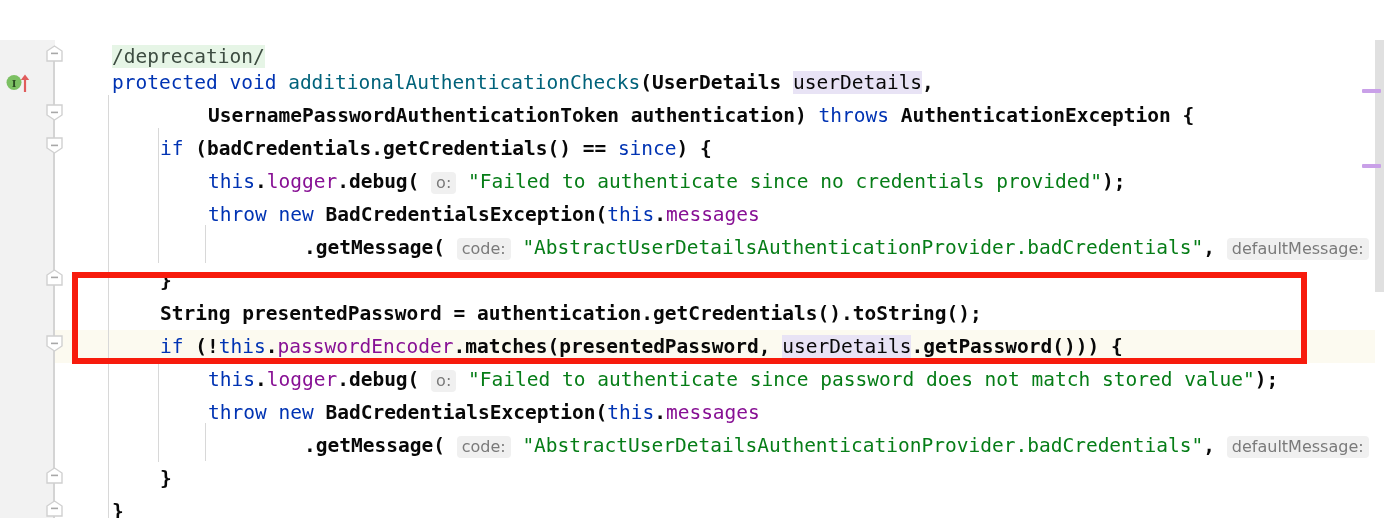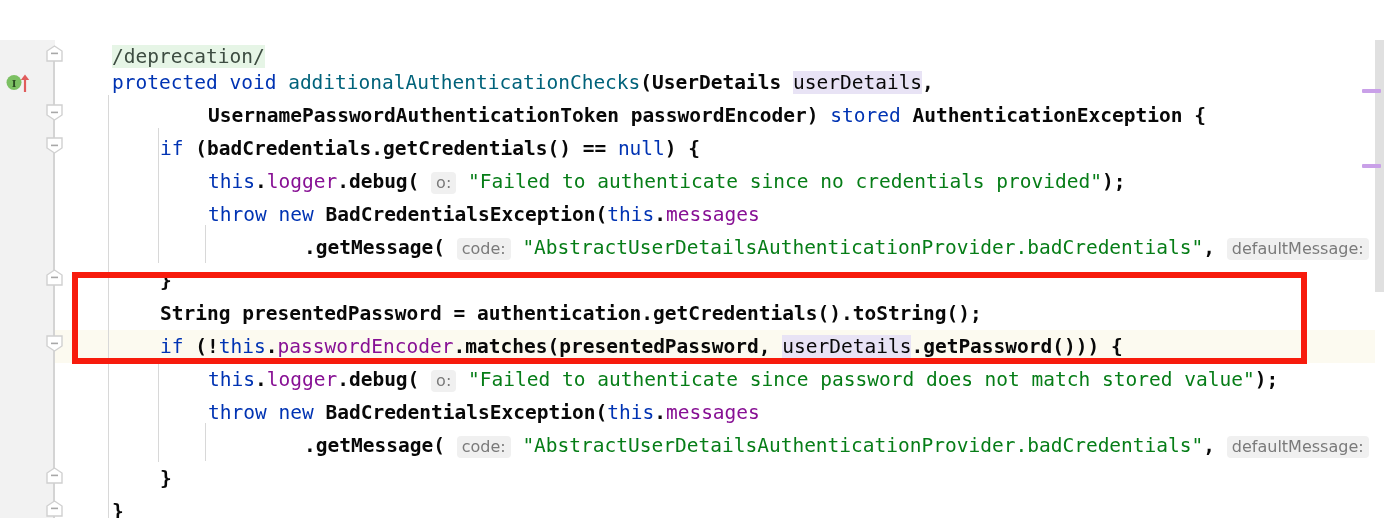--- a/index.html
+++ b/index.html
@@ -162,22 +162,22 @@
     <div id="indent-layer">
         <div class="indent-guide" style="left: 53px; top: 55px; height: 463px;"></div>
         <div class="indent-guide" style="left: 103px; top: 88px; height: 135px;"></div>
         <div class="indent-guide" style="left: 103px; top: 320px; height: 102px;"></div>
         <div class="indent-guide" style="left: 150px; top: 185px; height: 38px;"></div>
         <div class="indent-guide" style="left: 150px; top: 383px; height: 38px;"></div>
       </div>
     <div id="lines-layer">
         <div class="line" style="top: 0px;"><span class="txt" style="display: inline-block; width: 57px;"></span><span class="txt doc">/deprecation/</span></div>
         <div class="line" style="top: 26px;"><span class="txt" style="display: inline-block; width: 57px;"></span><span class="txt kw">protected</span><span class="txt pln"> </span><span class="txt kw">void</span><span class="txt pln"> </span><span class="txt mth">additionalAuthenticationChecks</span><span class="txt pln">(UserDetails </span><span class="txt hl-ident">userDetails</span><span class="txt pln">,</span></div>
-        <div class="line" style="top: 59px;"><span class="txt" style="display: inline-block; width: 153px;"></span><span class="txt pln">UsernamePasswordAuthenticationToken passwordEncoder) </span><span class="txt kw">stored</span><span class="txt pln"> AuthenticationException {</span></div>
-        <div class="line" style="top: 92px;"><span class="txt" style="display: inline-block; width: 105px;"></span><span class="txt kw">if</span><span class="txt pln"> (badCredentials.getCredentials() == </span><span class="txt kw">null</span><span class="txt pln">) {</span></div>
+        <div class="line" style="top: 59px;"><span class="txt" style="display: inline-block; width: 153px;"></span><span class="txt pln">UsernamePasswordAuthenticationToken authentication) </span><span class="txt kw">throws</span><span class="txt pln"> AuthenticationException {</span></div>
+        <div class="line" style="top: 92px;"><span class="txt" style="display: inline-block; width: 105px;"></span><span class="txt kw">if</span><span class="txt pln"> (badCredentials.getCredentials() == </span><span class="txt kw">since</span><span class="txt pln">) {</span></div>
         <div class="line" style="top: 125px;"><span class="txt" style="display: inline-block; width: 153px;"></span><span class="txt kw">this</span><span class="txt pln">.</span><span class="txt fld">logger</span><span class="txt pln">.debug(</span><span class="txt pln"> </span><span class="txt hint">o:</span><span class="txt pln"> </span><span class="txt str">"Failed to authenticate since no credentials provided"</span><span class="txt pln">);</span></div>
         <div class="line" style="top: 158px;"><span class="txt" style="display: inline-block; width: 153px;"></span><span class="txt kw">throw</span><span class="txt pln"> </span><span class="txt kw">new</span><span class="txt pln"> BadCredentialsException(</span><span class="txt kw">this</span><span class="txt pln">.</span><span class="txt fld">messages</span></div>
         <div class="line" style="top: 191px;"><span class="txt" style="display: inline-block; width: 249px;"></span><span class="txt pln">.getMessage(</span><span class="txt pln"> </span><span class="txt hint">code:</span><span class="txt pln"> </span><span class="txt str">"AbstractUserDetailsAuthenticationProvider.badCredentials"</span><span class="txt pln">,</span><span class="txt pln"> </span><span class="txt hint">defaultMessage:</span></div>
         <div class="line" style="top: 224px;"><span class="txt" style="display: inline-block; width: 105px;"></span><span class="txt pln">}</span></div>
         <div class="line" style="top: 257px;"><span class="txt" style="display: inline-block; width: 105px;"></span><span class="txt pln">String presentedPassword = authentication.getCredentials().toString();</span></div>
         <div class="line" style="top: 290px;"><span class="txt" style="display: inline-block; width: 105px;"></span><span class="txt kw">if</span><span class="txt pln"> (!</span><span class="txt kw">this</span><span class="txt pln">.</span><span class="txt fld">passwordEncoder</span><span class="txt pln">.matches(presentedPassword, </span><span class="txt hl-ident">userDetails</span><span class="txt pln">.getPassword())) {</span></div>
         <div class="line" style="top: 323px;"><span class="txt" style="display: inline-block; width: 153px;"></span><span class="txt kw">this</span><span class="txt pln">.</span><span class="txt fld">logger</span><span class="txt pln">.debug(</span><span class="txt pln"> </span><span class="txt hint">o:</span><span class="txt pln"> </span><span class="txt str">"Failed to authenticate since password does not match stored value"</span><span class="txt pln">);</span></div>
         <div class="line" style="top: 356px;"><span class="txt" style="display: inline-block; width: 153px;"></span><span class="txt kw">throw</span><span class="txt pln"> </span><span class="txt kw">new</span><span class="txt pln"> BadCredentialsException(</span><span class="txt kw">this</span><span class="txt pln">.</span><span class="txt fld">messages</span></div>
         <div class="line" style="top: 389px;"><span class="txt" style="display: inline-block; width: 249px;"></span><span class="txt pln">.getMessage(</span><span class="txt pln"> </span><span class="txt hint">code:</span><span class="txt pln"> </span><span class="txt str">"AbstractUserDetailsAuthenticationProvider.badCredentials"</span><span class="txt pln">,</span><span class="txt pln"> </span><span class="txt hint">defaultMessage:</span></div>
         <div class="line" style="top: 422px;"><span class="txt" style="display: inline-block; width: 105px;"></span><span class="txt pln">}</span></div>

